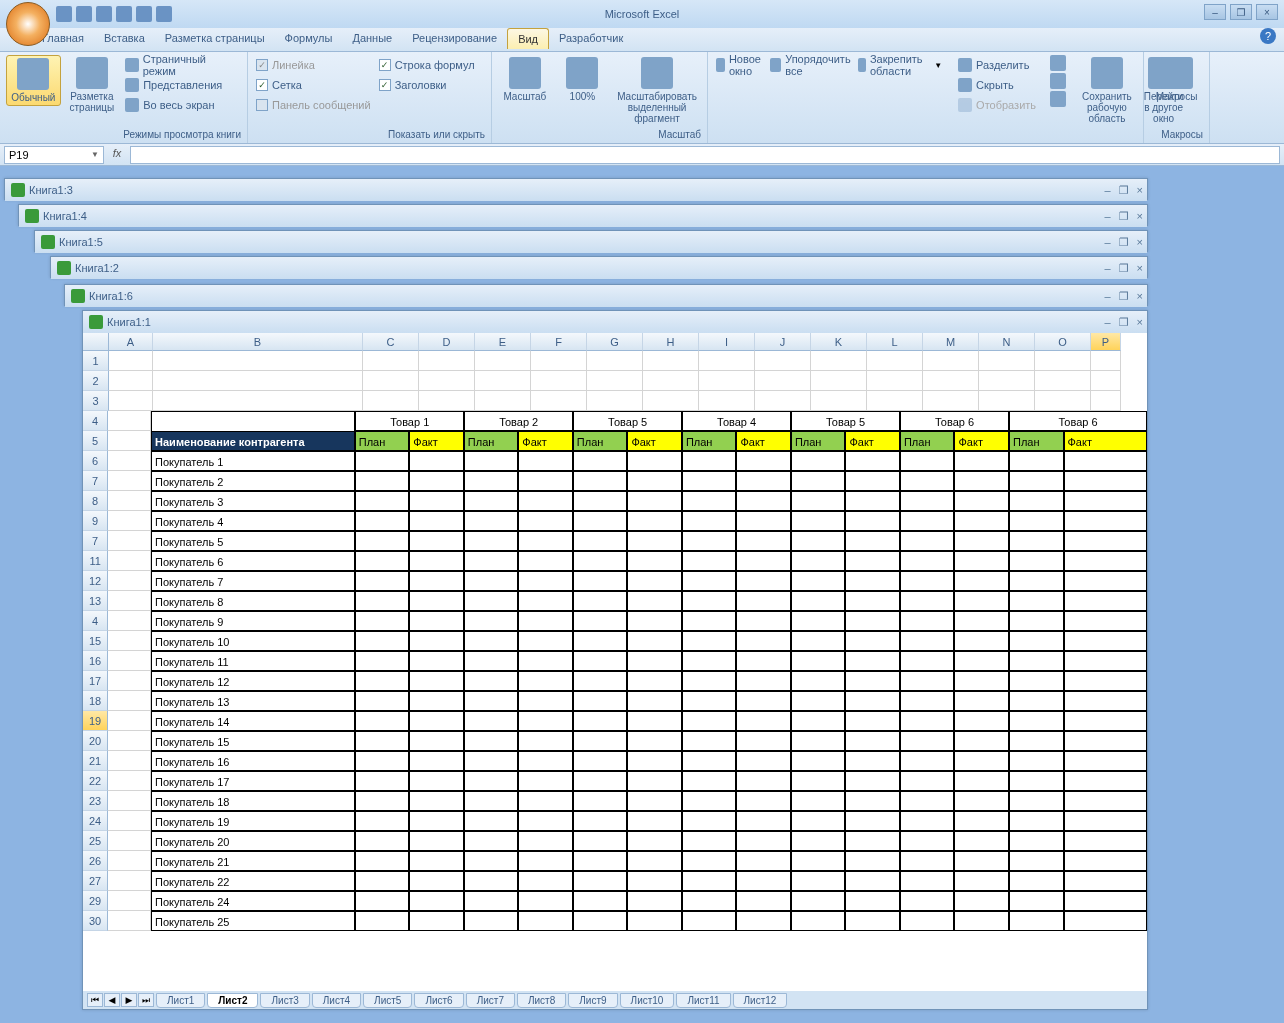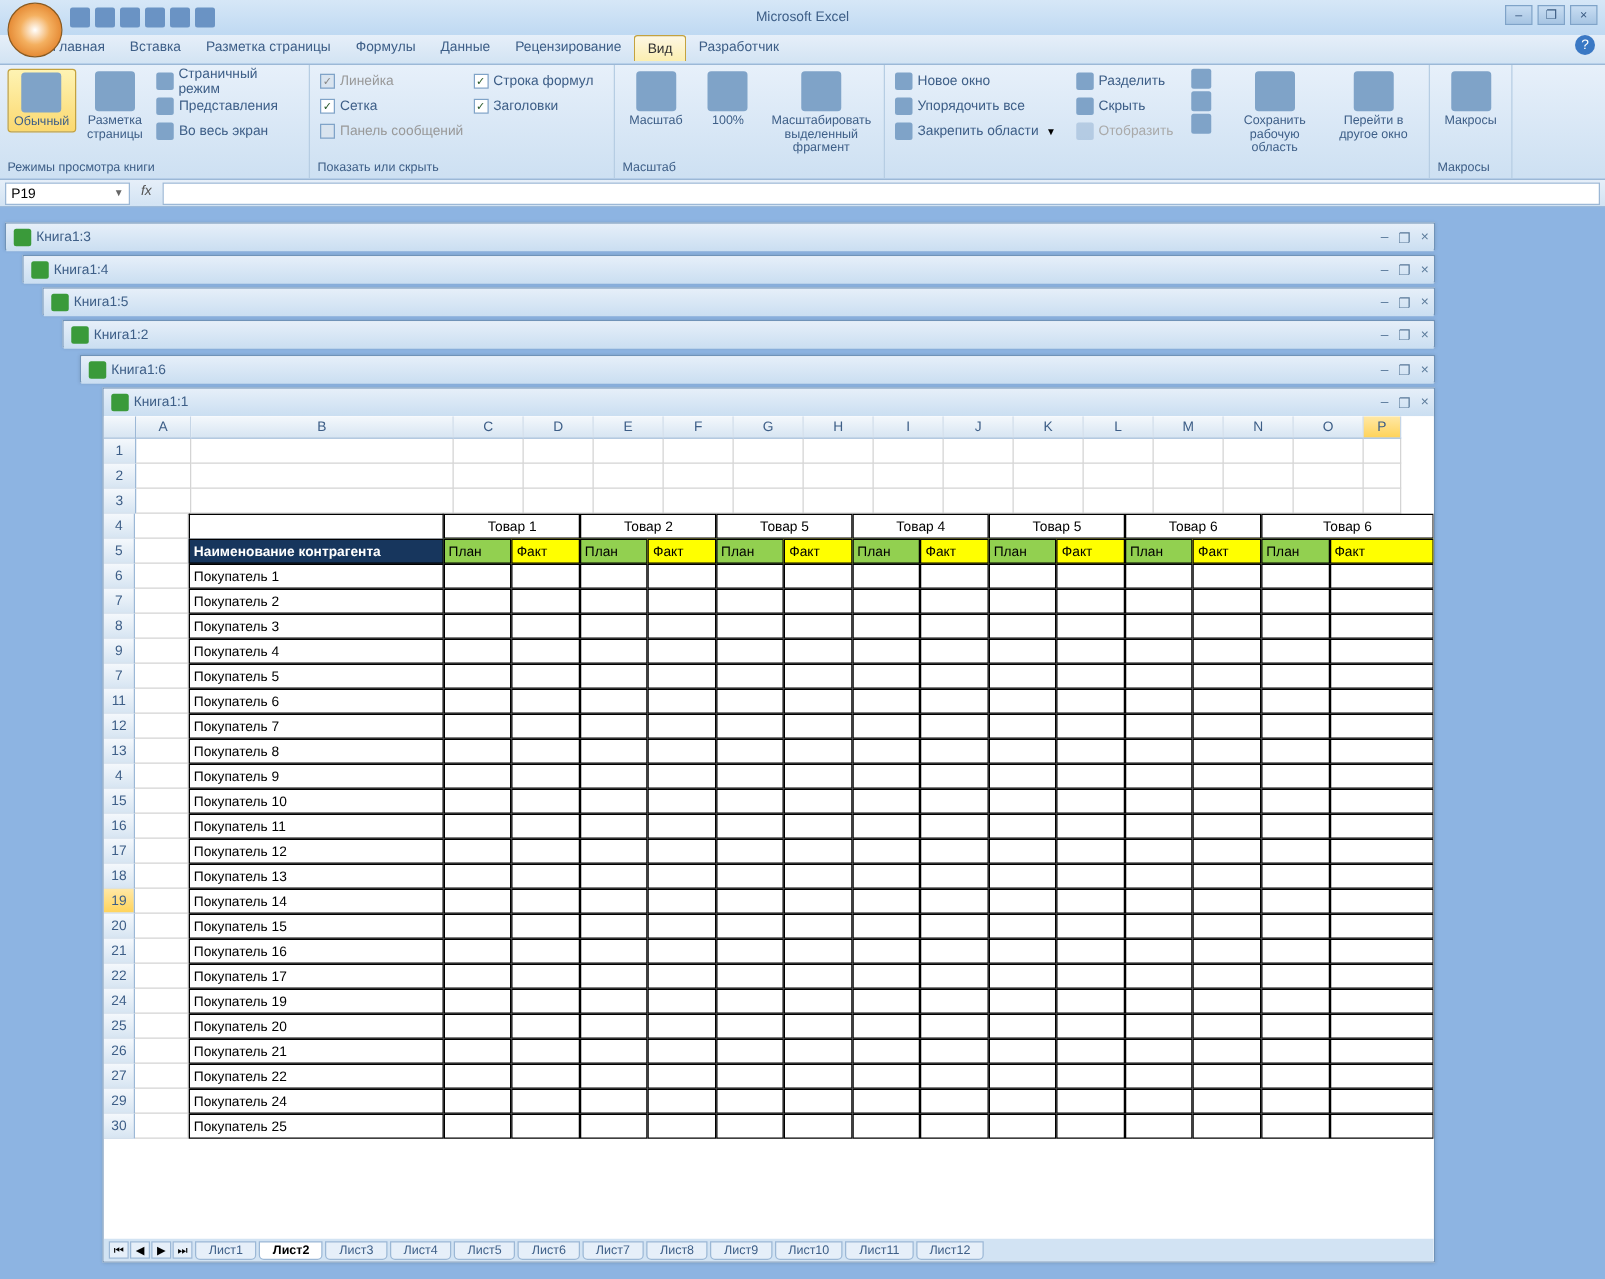--- a/index.html
+++ b/index.html
@@ -11,21 +11,21 @@
 .app-title{position:absolute;left:50%;transform:translateX(-50%);color:#3d5e87}
 .winctrl{position:absolute;right:6px;top:4px;display:flex;gap:4px}
 .winctrl div{width:22px;height:16px;background:linear-gradient(#c8ddf2,#a7c5e3);border:1px solid #7fa3c8;display:flex;align-items:center;justify-content:center;font-size:10px;color:#3a5a80}
 .menubar{height:24px;background:linear-gradient(#e6eff9,#d2e3f3);display:flex;align-items:flex-start;padding-left:32px;border-bottom:1px solid #9cb8d6}
 .menubar .tab{padding:4px 10px;color:#3d5e87;cursor:pointer}
 .menubar .tab.active{background:linear-gradient(#fdf7e3,#fbeeb0);border:1px solid #c4a23e;border-bottom:none;border-radius:3px 3px 0 0;color:#333}
 .help-btn{position:absolute;right:8px;width:16px;height:16px;border-radius:50%;background:#3a78c4;color:#fff;text-align:center;line-height:16px}
 .ribbon{height:92px;background:linear-gradient(#e7f0fa,#cde0f2);border-bottom:1px solid #9cb8d6;display:flex}
 .rgroup{border-right:1px solid #b6cde3;padding:3px 6px;display:flex;flex-direction:column;justify-content:space-between}
 .rgroup .body{display:flex;gap:4px;flex:1;align-items:flex-start}
-.rgroup .label{text-align:left;color:#3d5e87;font-size:10px;padding-top:2px}
+.rgroup .label{text-align:right;color:#3d5e87;font-size:10px;padding-top:2px}
 .bigbtn{display:flex;flex-direction:column;align-items:center;padding:2px 4px;width:56px;cursor:pointer;border-radius:3px}
 .bigbtn.active{background:linear-gradient(#fef3b3,#fbd970);border:1px solid #c4a23e}
 .bigbtn .ico{width:32px;height:32px;background:#7fa3c8;border-radius:3px;margin-bottom:2px}
 .bigbtn .txt{font-size:10px;color:#3d5e87;text-align:center;line-height:11px}
 .smallrow{display:flex;align-items:center;gap:4px;height:20px;padding:0 2px}
 .smallrow .ico{width:14px;height:14px;background:#7fa3c8;border-radius:2px}
 .smallrow .txt{font-size:11px;color:#3d5e87}
 .chk{width:12px;height:12px;border:1px solid #7fa3c8;background:#fff;display:inline-flex;align-items:center;justify-content:center;font-size:9px;color:#2a5a2a}
 .chk.disabled{background:#d9e4ef;color:#888}
 .formulabar{height:22px;background:linear-gradient(#e6eff9,#d2e3f3);display:flex;align-items:center;border-bottom:1px solid #9cb8d6;padding:0 4px;gap:4px}
@@ -161,21 +161,21 @@
         </div>
    <div class="bigbtn" style="width:90px">
           <div class="ico"></div>
           <div class="txt">Масштабировать выделенный фрагмент</div>
         </div>
   </div>
   <div class="label">Масштаб</div>
  </div>
  <div class="rgroup" style="width:436px">
   <div class="body">
-   <div style="display:flex;flex-direction:column">
+   <div style="display:flex;flex-direction:row">
     <div class="smallrow">
             <span class="ico"></span>
             <span class="txt">Новое окно</span>
           </div>
     <div class="smallrow">
             <span class="ico"></span>
             <span class="txt">Упорядочить все</span>
           </div>
     <div class="smallrow">
             <span class="ico"></span>
@@ -724,20 +724,39 @@
             <div class="cell bord" style="width: 56px;"></div>
             <div class="cell bord" style="width: 56px;"></div>
             <div class="cell bord" style="width: 56px;"></div>
             <div class="cell bord" style="width: 56px;"></div>
             <div class="cell bord" style="width: 56px;"></div>
             <div class="cell bord" style="width: 56px;"></div>
             <div class="cell bord" style="width: 56px;"></div>
             <div class="cell bord" style="width: 86px;"></div>
           </div>
           <div class="row">
+            <div class="rh">23</div>
+            <div class="cell" style="width: 44px;"></div>
+            <div class="cell bord" style="width: 210px;">Покупатель 18</div>
+            <div class="cell bord" style="width: 56px;"></div>
+            <div class="cell bord" style="width: 56px;"></div>
+            <div class="cell bord" style="width: 56px;"></div>
+            <div class="cell bord" style="width: 56px;"></div>
+            <div class="cell bord" style="width: 56px;"></div>
+            <div class="cell bord" style="width: 56px;"></div>
+            <div class="cell bord" style="width: 56px;"></div>
+            <div class="cell bord" style="width: 56px;"></div>
+            <div class="cell bord" style="width: 56px;"></div>
+            <div class="cell bord" style="width: 56px;"></div>
+            <div class="cell bord" style="width: 56px;"></div>
+            <div class="cell bord" style="width: 56px;"></div>
+            <div class="cell bord" style="width: 56px;"></div>
+            <div class="cell bord" style="width: 86px;"></div>
+          </div>
+          <div class="row">
             <div class="rh">24</div>
             <div class="cell" style="width: 44px;"></div>
             <div class="cell bord" style="width: 210px;">Покупатель 19</div>
             <div class="cell bord" style="width: 56px;"></div>
             <div class="cell bord" style="width: 56px;"></div>
             <div class="cell bord" style="width: 56px;"></div>
             <div class="cell bord" style="width: 56px;"></div>
             <div class="cell bord" style="width: 56px;"></div>
             <div class="cell bord" style="width: 56px;"></div>
             <div class="cell bord" style="width: 56px;"></div>

